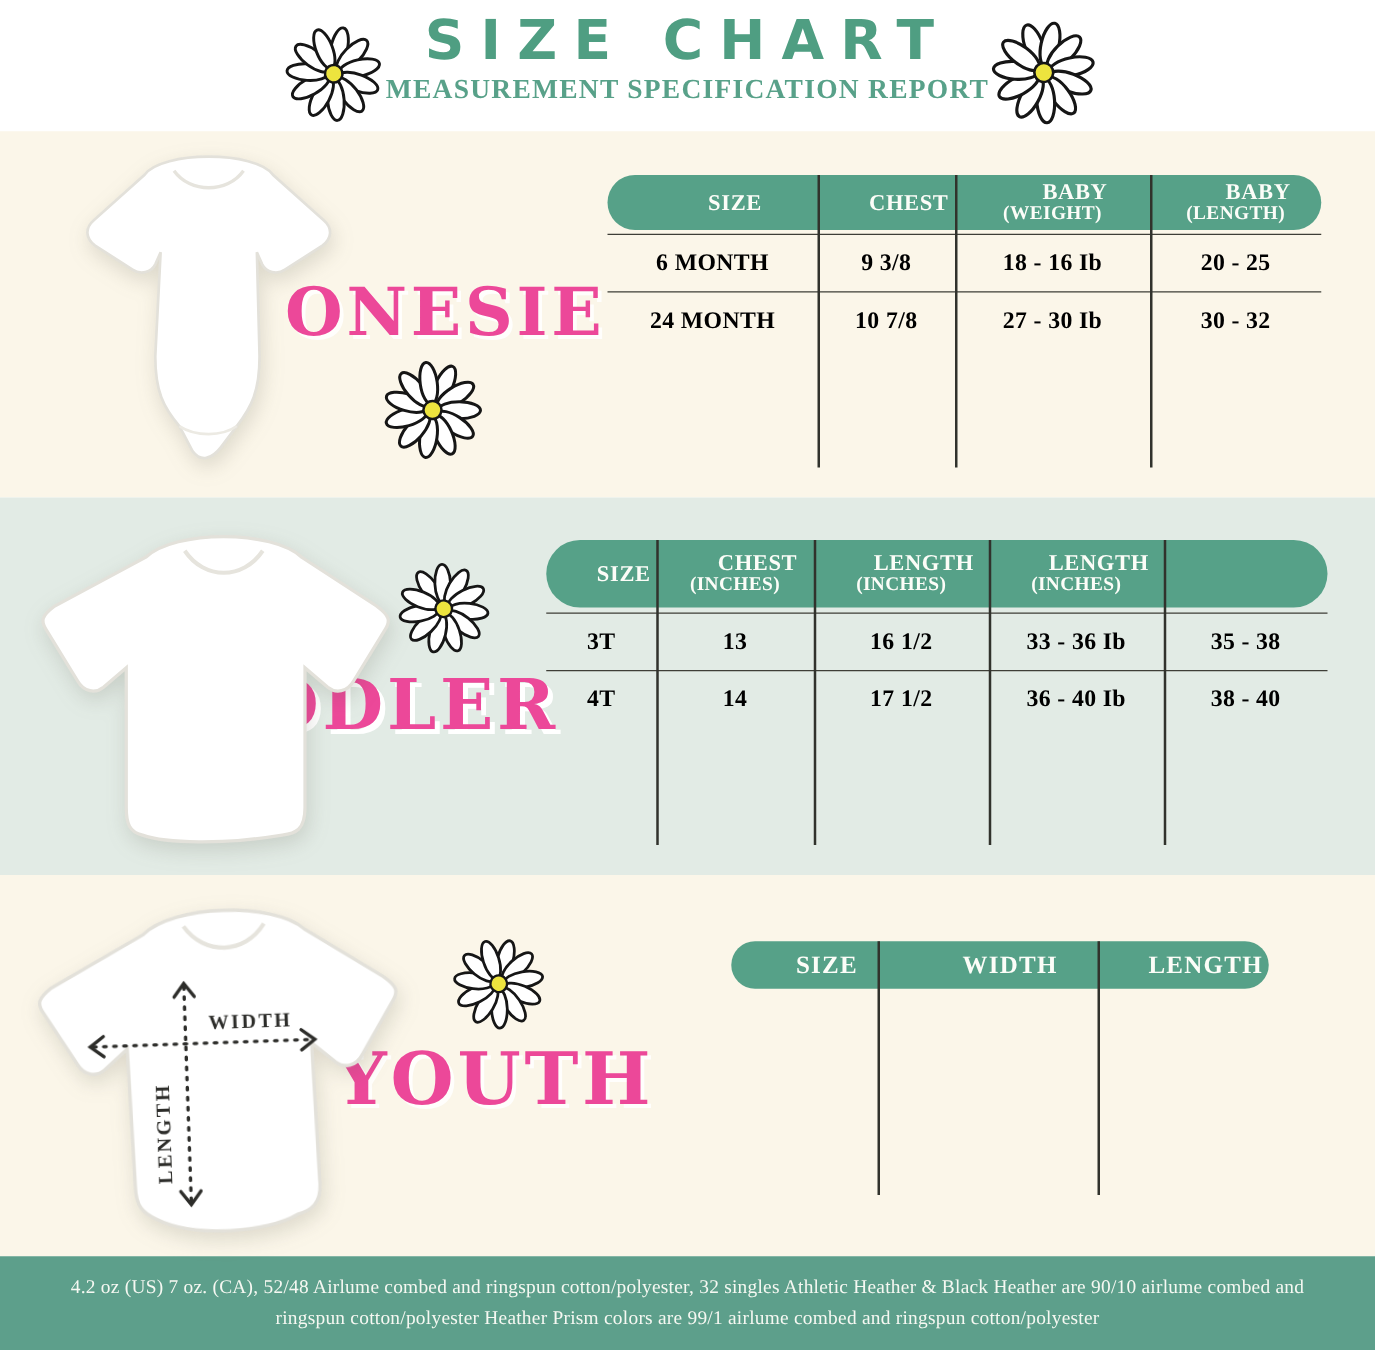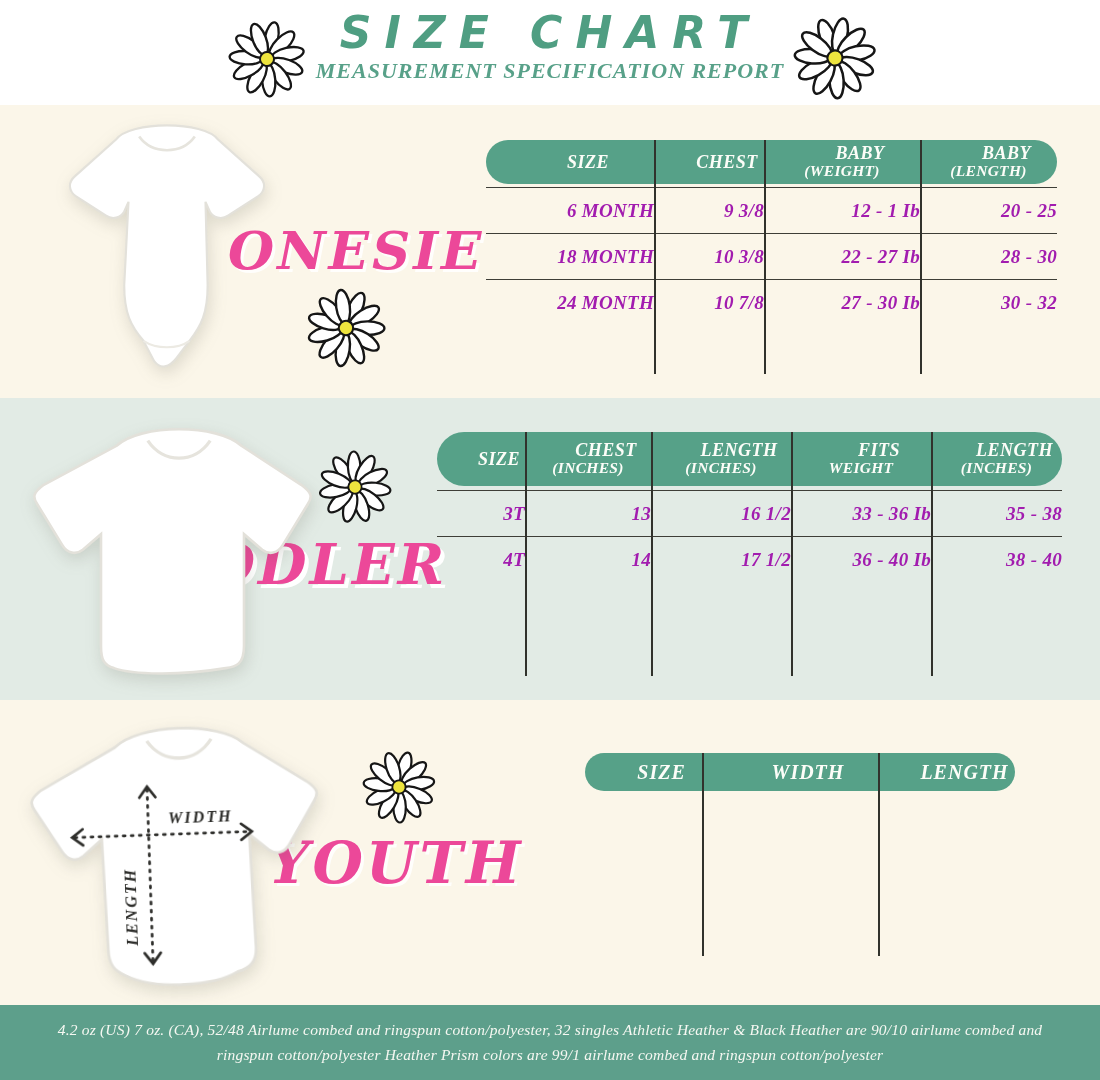--- a/index.html
+++ b/index.html
@@ -1,17 +1,17 @@
 <!DOCTYPE html>
 <html><head>
 <meta charset="utf-8">
 <style>
   html,body{margin:0;padding:0;background:#ffffff;}
   .canvas{position:relative;width:1100px;height:1080px;overflow:hidden;background:#ffffff;
-          font-family:"Liberation Serif", serif;font-style:italic;}
+          font-family:"Liberation Serif", serif;}
 
   
   .band{position:absolute;left:0;width:1100px;}
   .band-top{top:0;height:105px;background:#ffffff;}
   .band-onesie{top:105px;height:293px;background:#fbf6e9;}
   .band-toddler{top:398px;height:302px;background:#e2ebe5;}
   .band-youth{top:700px;height:305px;background:#fbf6e9;}
   .band-footer{top:1005px;height:75px;background:#5d9f8b;}
 
   
@@ -32,21 +32,21 @@
   .word-toddler{left:110px;top:536px;font-size:56px;text-shadow:4px 4px 0 #ffffff;}
   .word-youth{left:268px;top:834px;font-size:58px;text-shadow:3px 3px 0 rgba(255,255,255,.85);}
 
   
   .sc-table{position:absolute;}
   .pill{display:grid;align-items:center;background:#56a188;border-radius:999px;color:#fcfdf8;}
   .hcell{text-align:center;line-height:1.05;}
   .hcell .l1{display:block;font-weight:700;font-size:18px;letter-spacing:.5px;padding-left:36px;}
   .hcell .l2{display:block;font-weight:700;font-size:15.5px;letter-spacing:.3px;}
   .rows .trow{display:grid;align-items:center;border-top:1.6px solid #3e3e37;}
-  .tcell{text-align:right;font-size:19px;font-weight:700;color:#a21caf;letter-spacing:.3px;}
+  .tcell{text-align:center;font-size:19px;font-weight:700;color:#000000;letter-spacing:.3px;}
   .vline{position:absolute;width:2px;background:#31322c;top:0;}
 
   #table-onesie{left:486px;top:140px;width:571px;}
   #table-onesie .pill{height:44px;grid-template-columns:168px 110px 156px 137px;}
   #table-onesie .rows{margin-top:3px;}
   #table-onesie .trow{height:45px;grid-template-columns:168px 110px 156px 137px;}
 
   #table-toddler{left:437px;top:432px;width:625px;}
   #table-toddler .pill{height:54px;grid-template-columns:88px 126px 140px 140px 131px;}
   #table-toddler .rows{margin-top:4px;}
@@ -227,28 +227,22 @@
         </div>
       <div class="hcell">
           <span class="l1">BABY</span>
           <span class="l2">(LENGTH)</span>
         </div>
     </div>
     <div class="rows">
       <div class="trow">
         <div class="tcell">6 MONTH</div>
         <div class="tcell">9 3/8</div>
-        <div class="tcell">12 - 1 Ib</div>
+        <div class="tcell">18 - 16 Ib</div>
         <div class="tcell">20 - 25</div>
-      </div>
-      <div class="trow">
-        <div class="tcell">18 MONTH</div>
-        <div class="tcell">10 3/8</div>
-        <div class="tcell">22 - 27 Ib</div>
-        <div class="tcell">28 - 30</div>
       </div>
       <div class="trow">
         <div class="tcell">24 MONTH</div>
         <div class="tcell">10 7/8</div>
         <div class="tcell">27 - 30 Ib</div>
         <div class="tcell">30 - 32</div>
       </div>
     </div>
     <div class="vline" style="left:168px;height:234px;"></div>
     <div class="vline" style="left:278px;height:234px;"></div>
@@ -261,24 +255,20 @@
           <span class="l1">SIZE</span>
           <span class="l2"></span>
         </div>
       <div class="hcell">
           <span class="l1">CHEST</span>
           <span class="l2">(INCHES)</span>
         </div>
       <div class="hcell">
           <span class="l1">LENGTH</span>
           <span class="l2">(INCHES)</span>
-        </div>
-      <div class="hcell">
-          <span class="l1">FITS</span>
-          <span class="l2">WEIGHT</span>
         </div>
       <div class="hcell">
           <span class="l1">LENGTH</span>
           <span class="l2">(INCHES)</span>
         </div>
     </div>
     <div class="rows">
       <div class="trow">
         <div class="tcell">3T</div>
         <div class="tcell">13</div>

